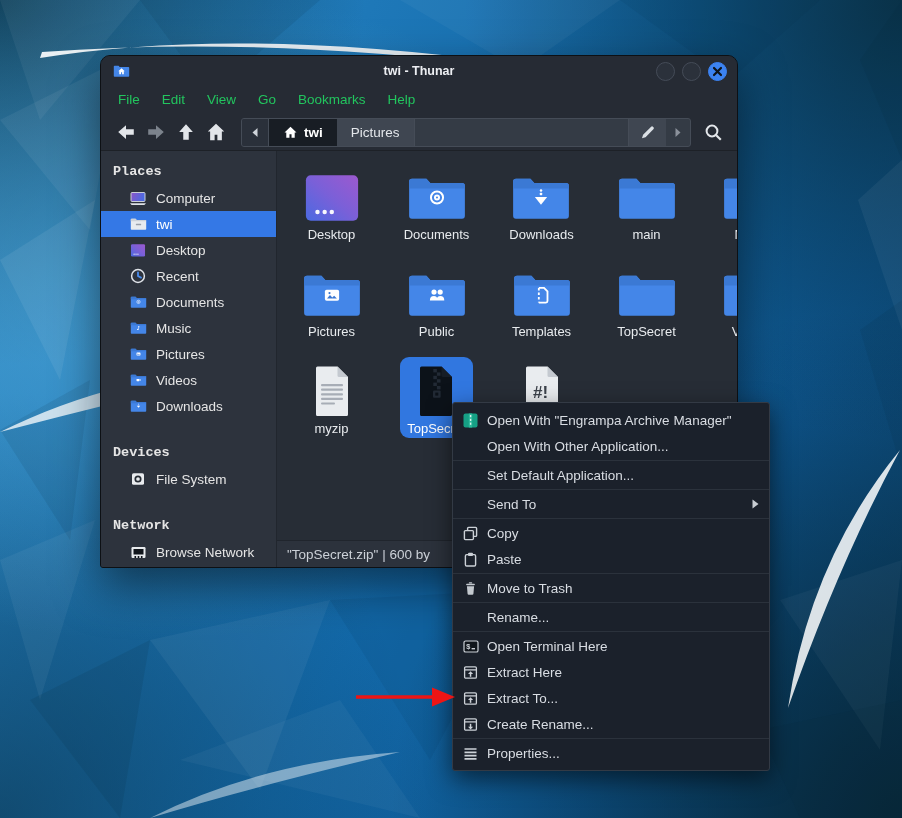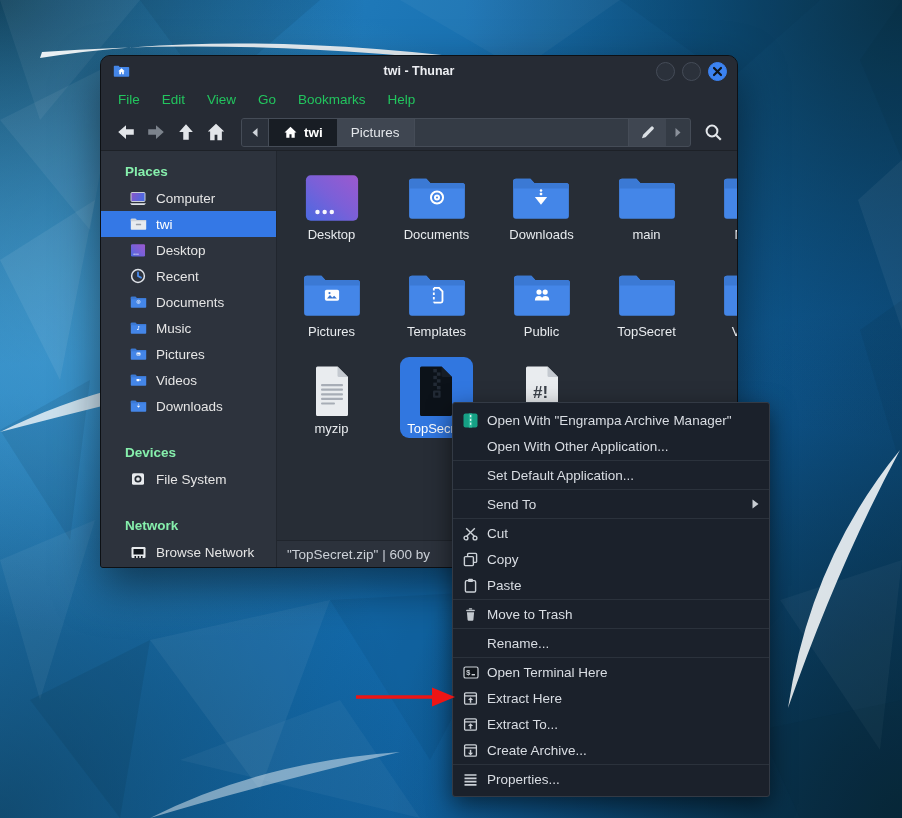--- a/index.html
+++ b/index.html
@@ -43,21 +43,21 @@
   .pathbtn.chev{padding:0 7px;background:#2a303a;border-right:1px solid #454c57;}
   .pathbtn.active{background:#181d24;color:#fff;font-weight:bold;}
   .pathbtn.plain{background:#3f4651;border-right:1px solid #454c57;}
   .path-space{flex:1;}
   .pathbtn.edit{background:#3f4651;border-left:1px solid #454c57;padding:0 10px;}
   .pathbtn.chev-r{padding:0 6px;}
   .searchbtn{width:28px;height:28px;display:flex;align-items:center;justify-content:center;}
   
   .win-body{flex:1;display:flex;min-height:0;}
   .sidebar{width:176px;flex:0 0 176px;background:#2d333d;border-right:1px solid #21262e;padding-top:8px;box-sizing:border-box;overflow:hidden;}
-  .side-header{height:26px;line-height:26px;padding-left:24px;font-weight:bold;font-size:13.5px;color:#86efac;}
+  .side-header{height:26px;line-height:26px;padding-left:12px;font-weight:bold;font-size:13.5px;color:#e5e5e5;font-family:Liberation Mono, monospace;}
   .side-header.gap{margin-top:21px;}
   .side-item{height:26px;display:flex;align-items:center;padding-left:28px;gap:9px;color:#e5e5e5;font-size:13.5px;white-space:nowrap;}
   .side-item .sicon{width:18px;display:flex;justify-content:center;align-items:center;}
   .side-item.selected{background:#3478e6;color:#fff;}
   .main-col{flex:1;display:flex;flex-direction:column;min-width:0;background:#272d36;}
   .files{flex:1;display:grid;grid-template-columns:repeat(5,105px);grid-auto-rows:97px;padding:12px 0 0 2px;align-content:start;}
   .cell{display:flex;flex-direction:column;align-items:center;justify-content:flex-start;}
   .cell .wrap{display:flex;flex-direction:column;align-items:center;border-radius:9px;padding:3px 7px 2px;}
   .cell .iconbox{height:57px;display:flex;align-items:flex-end;justify-content:center;}
   .cell .flabel{font-size:13px;color:#e8ebee;margin-top:4px;white-space:nowrap;max-width:100px;overflow:visible;}
@@ -480,46 +480,46 @@
               <div class="flabel">Pictures</div>
             </div>
           </div>
           <div class="cell">
             <div class="wrap">
               <div class="iconbox">
                 <svg width="62" height="50" viewBox="0 0 64 52">
                   <path d="M3 9 q0-3 3-3 h15 l4 4.5 h33 q3 0 3 3 v31 q0 3-3 3 H6 q-3 0-3-3 Z" fill="#4486e8"></path>
                   <path d="M3 9 q0-3 3-3 h15 l4 4.5 h33 q3 0 3 3 v2.5 H3 Z" fill="#3b79d4"></path>
                   <g transform="translate(20,14)">
-                    <g fill="none" stroke="#fff" stroke-width="1.9">
-                      <path d="M8.7 4.6 h5.4 l3.6 3.7 v10 a1.6 1.6 0 0 1 -1.6 1.6 h-7.4"></path>
-                      <path d="M8.7 4.6 v15.3" stroke-dasharray="2.6 2.2"></path>
-                    </g>
-                  </g>
-                </svg>
-              </div>
-              <div class="flabel">Templates</div>
-            </div>
-          </div>
-          <div class="cell">
-            <div class="wrap">
-              <div class="iconbox">
-                <svg width="62" height="50" viewBox="0 0 64 52">
-                  <path d="M3 9 q0-3 3-3 h15 l4 4.5 h33 q3 0 3 3 v31 q0 3-3 3 H6 q-3 0-3-3 Z" fill="#4486e8"></path>
-                  <path d="M3 9 q0-3 3-3 h15 l4 4.5 h33 q3 0 3 3 v2.5 H3 Z" fill="#3b79d4"></path>
-                  <g transform="translate(20,14)">
                     <g fill="#fff">
                       <circle cx="8.9" cy="9" r="2.7"></circle>
                       <circle cx="15.3" cy="9" r="2.7"></circle>
                       <path d="M4.6 17.6 q0-4.6 4.3-4.6 q2.6 0 3.2 1.9 q.7-1.9 3.2-1.9 q4.3 0 4.3 4.6 z"></path>
                     </g>
                   </g>
                 </svg>
               </div>
               <div class="flabel">Public</div>
+            </div>
+          </div>
+          <div class="cell">
+            <div class="wrap">
+              <div class="iconbox">
+                <svg width="62" height="50" viewBox="0 0 64 52">
+                  <path d="M3 9 q0-3 3-3 h15 l4 4.5 h33 q3 0 3 3 v31 q0 3-3 3 H6 q-3 0-3-3 Z" fill="#4486e8"></path>
+                  <path d="M3 9 q0-3 3-3 h15 l4 4.5 h33 q3 0 3 3 v2.5 H3 Z" fill="#3b79d4"></path>
+                  <g transform="translate(20,14)">
+                    <g fill="none" stroke="#fff" stroke-width="1.9">
+                      <path d="M8.7 4.6 h5.4 l3.6 3.7 v10 a1.6 1.6 0 0 1 -1.6 1.6 h-7.4"></path>
+                      <path d="M8.7 4.6 v15.3" stroke-dasharray="2.6 2.2"></path>
+                    </g>
+                  </g>
+                </svg>
+              </div>
+              <div class="flabel">Templates</div>
             </div>
           </div>
           <div class="cell">
             <div class="wrap">
               <div class="iconbox">
                 <svg width="62" height="50" viewBox="0 0 64 52">
                   <path d="M3 9 q0-3 3-3 h15 l4 4.5 h33 q3 0 3 3 v31 q0 3-3 3 H6 q-3 0-3-3 Z" fill="#4486e8"></path>
                   <path d="M3 9 q0-3 3-3 h15 l4 4.5 h33 q3 0 3 3 v2.5 H3 Z" fill="#3b79d4"></path>
                 </svg>
               </div>
@@ -633,32 +633,20 @@
       <span class="sub">
         <svg width="7" height="10" viewBox="0 0 7 10">
           <path d="M0.5 0.5 L6.5 5 L0.5 9.5 z" fill="#c8cdd3"></path>
         </svg>
       </span>
     </div>
     <div class="ctx-sep"></div>
     <div class="ctx-item">
       <span class="mi">
         <svg width="15" height="15" viewBox="0 0 15 15">
-          <g stroke="#ccd1d7" stroke-width="1.4" fill="none">
-            <path d="M3.2 2.2 l8.6 8.6 M11.8 2.2 l-8.6 8.6"></path>
-            <circle cx="3" cy="12" r="1.9"></circle>
-            <circle cx="12" cy="12" r="1.9"></circle>
-          </g>
-        </svg>
-      </span>
-      <span>Cut</span>
-    </div>
-    <div class="ctx-item">
-      <span class="mi">
-        <svg width="15" height="15" viewBox="0 0 15 15">
           <rect x="4.6" y="1.4" width="9" height="9" rx="1" fill="none" stroke="#ccd1d7" stroke-width="1.4"></rect>
           <rect x="1.4" y="4.6" width="9" height="9" rx="1" fill="#1b212b" stroke="#ccd1d7" stroke-width="1.4"></rect>
         </svg>
       </span>
       <span>Copy</span>
     </div>
     <div class="ctx-item">
       <span class="mi">
         <svg width="15" height="15" viewBox="0 0 15 15">
           <rect x="2.4" y="2.6" width="10.2" height="11.4" rx="1.3" fill="none" stroke="#ccd1d7" stroke-width="1.4"></rect>
@@ -718,21 +706,21 @@
     </div>
     <div class="ctx-item">
       <span class="mi">
         <svg width="15" height="15" viewBox="0 0 15 15">
           <rect x="1.6" y="1.8" width="11.8" height="11.4" rx="1.2" fill="none" stroke="#ccd1d7" stroke-width="1.3"></rect>
           <path d="M1.6 4.9 h11.8" stroke="#ccd1d7" stroke-width="1.3"></path>
           <rect x="6.8" y="6.8" width="1.5" height="3.4" fill="#ccd1d7"></rect>
           <path d="M5 9.8 l2.55 2.8 L10.1 9.8 z" fill="#ccd1d7"></path>
         </svg>
       </span>
-      <span>Create Archive...</span>
+      <span>Create Rename...</span>
     </div>
     <div class="ctx-sep"></div>
     <div class="ctx-item">
       <span class="mi">
         <svg width="15" height="15" viewBox="0 0 15 15">
           <g stroke="#ccd1d7" stroke-width="1.7">
             <path d="M1.5 3 h12 M1.5 6.3 h12 M1.5 9.6 h12 M1.5 12.9 h12"></path>
           </g>
         </svg>
       </span>

